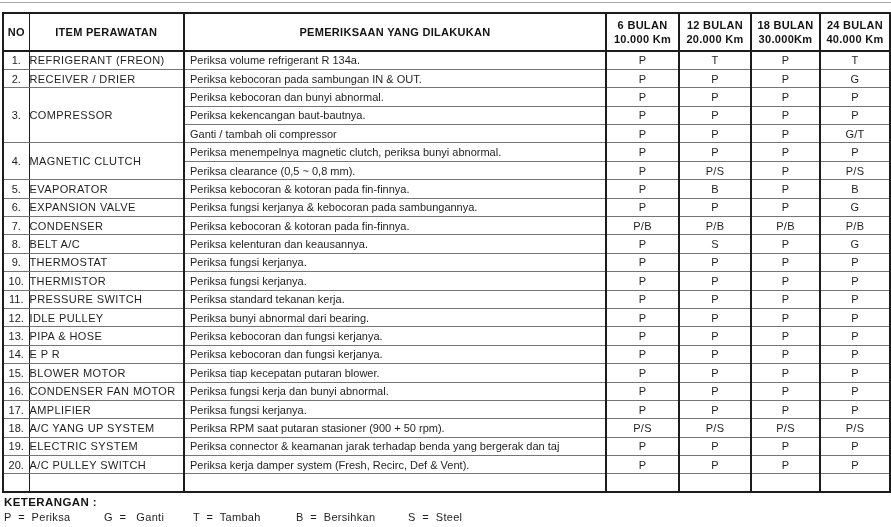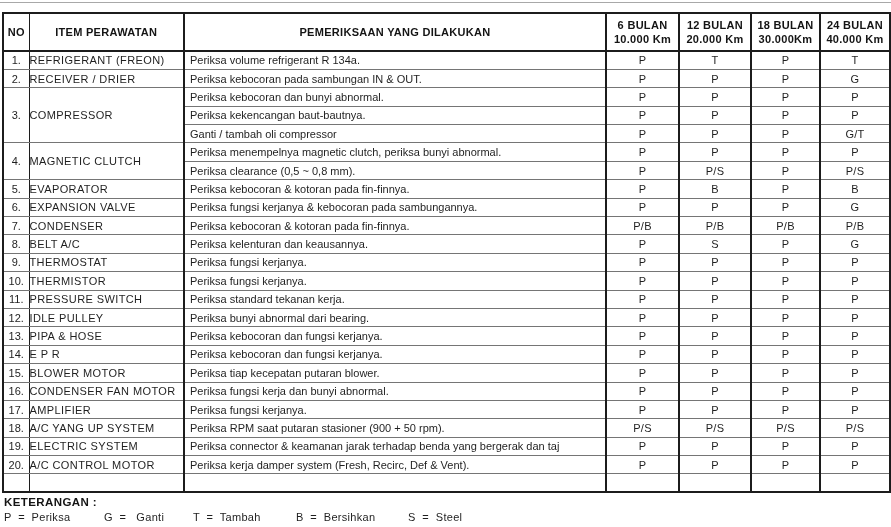--- a/index.html
+++ b/index.html
@@ -307,21 +307,21 @@
         <td class="no">19.</td>
         <td class="item">ELECTRIC SYSTEM</td>
         <td class="desc">Periksa connector &amp; keamanan jarak terhadap benda yang bergerak dan taj</td>
         <td class="val">P</td>
         <td class="val">P</td>
         <td class="val">P</td>
         <td class="val">P</td>
       </tr>
       <tr>
         <td class="no">20.</td>
-        <td class="item">A/C CONTROL MOTOR</td>
+        <td class="item">A/C PULLEY SWITCH</td>
         <td class="desc">Periksa kerja damper system (Fresh, Recirc, Def &amp; Vent).</td>
         <td class="val">P</td>
         <td class="val">P</td>
         <td class="val">P</td>
         <td class="val">P</td>
       </tr>
       <tr>
         <td class="no"></td>
         <td class="item"></td>
         <td class="desc"></td>

